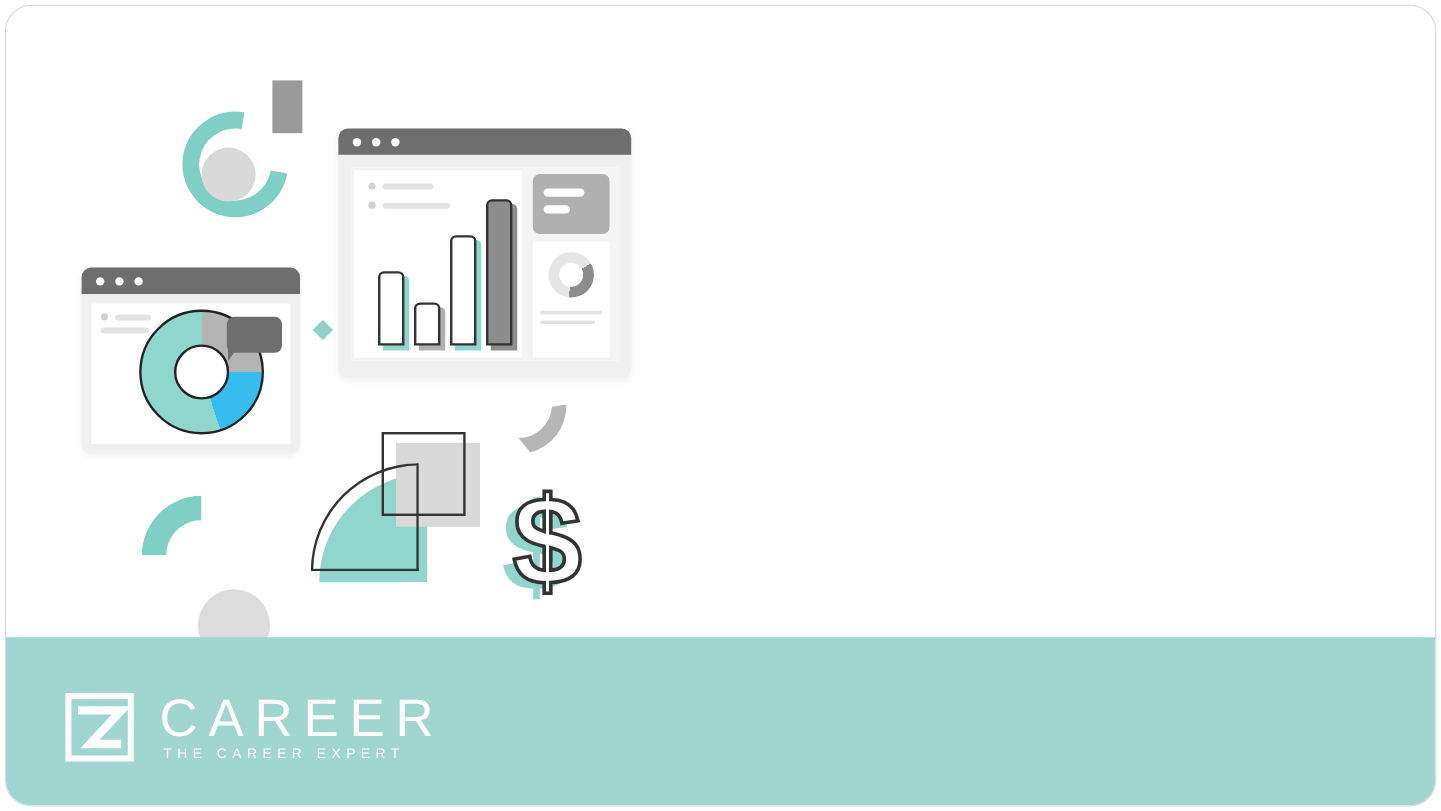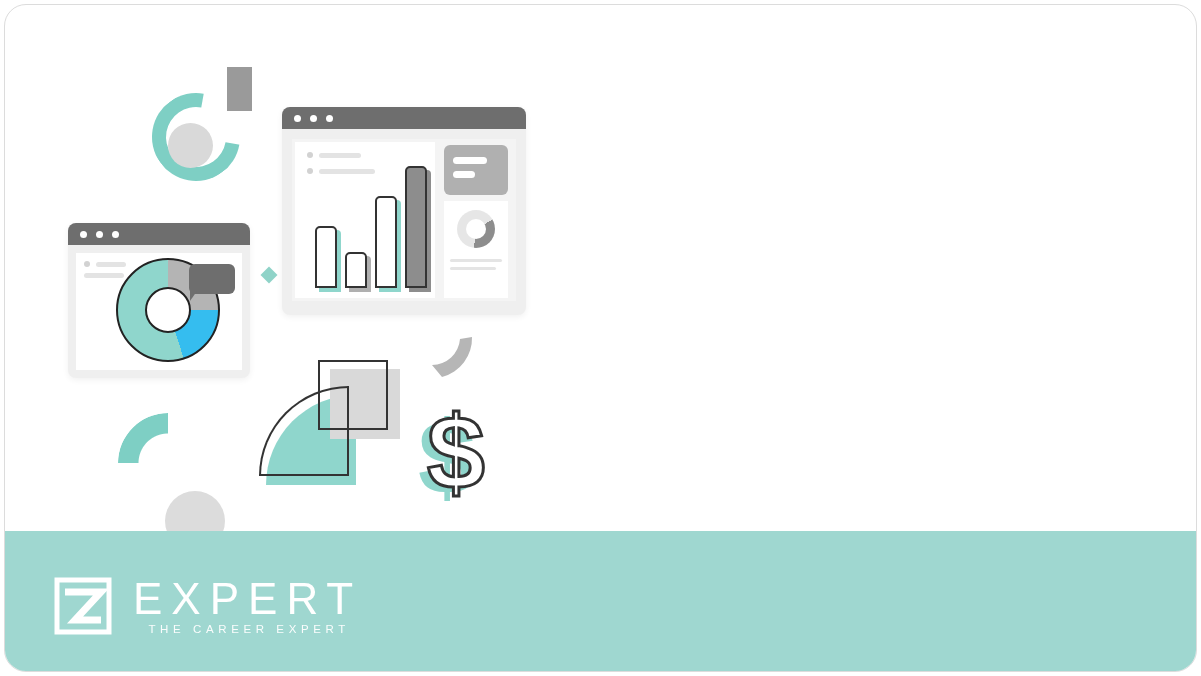--- a/index.html
+++ b/index.html
@@ -20,21 +20,21 @@
   
   .logo{position:absolute;left:48px;bottom:35px;display:flex;align-items:center;}
   .logo-mark{width:60px;height:60px;position:relative;flex:0 0 auto;}
   .logo-text{margin-left:20px;line-height:1;}
   .logo-word{
     color:#ffffff;font-size:44px;letter-spacing:9px;font-weight:400;
     font-family:"Liberation Sans",sans-serif;display:block;
   }
   .logo-tag{
     color:#ffffff;font-size:11.5px;letter-spacing:4.6px;display:block;
-    margin-top:3px;margin-left:3px;opacity:.95;text-align:center;
+    margin-top:3px;margin-left:3px;opacity:.95;
   }
 
   
   .headline{
     position:absolute;left:565px;top:218px;width:600px;
     font-family:"Liberation Sans Narrow","Liberation Sans",sans-serif;
     font-size:62px;font-weight:700;font-style:italic;color:#3a3a3c;
     letter-spacing:-0.5px;white-space:nowrap;
   }
 
@@ -220,19 +220,19 @@
   <div class="footer-band">
     <div class="logo">
       <div class="logo-mark">
         <svg viewBox="0 0 60 60" width="60" height="60">
           <path d="M4 4 H56 V56 H4 Z" fill="none" stroke="#ffffff" stroke-width="5"></path>
           <path d="M12 16 H48 L22 44 H48" fill="none" stroke="#ffffff" stroke-width="7" stroke-linejoin="miter"></path>
           <path d="M30 10 L30 50" stroke="#9fd7d0" stroke-width="0" fill="none"></path>
         </svg>
       </div>
       <div class="logo-text">
-        <span class="logo-word">EXPERT</span>
+        <span class="logo-word">CAREER</span>
         <span class="logo-tag">THE CAREER EXPERT</span>
       </div>
     </div>
   </div>
 
 </div>
 
 </body></html>

